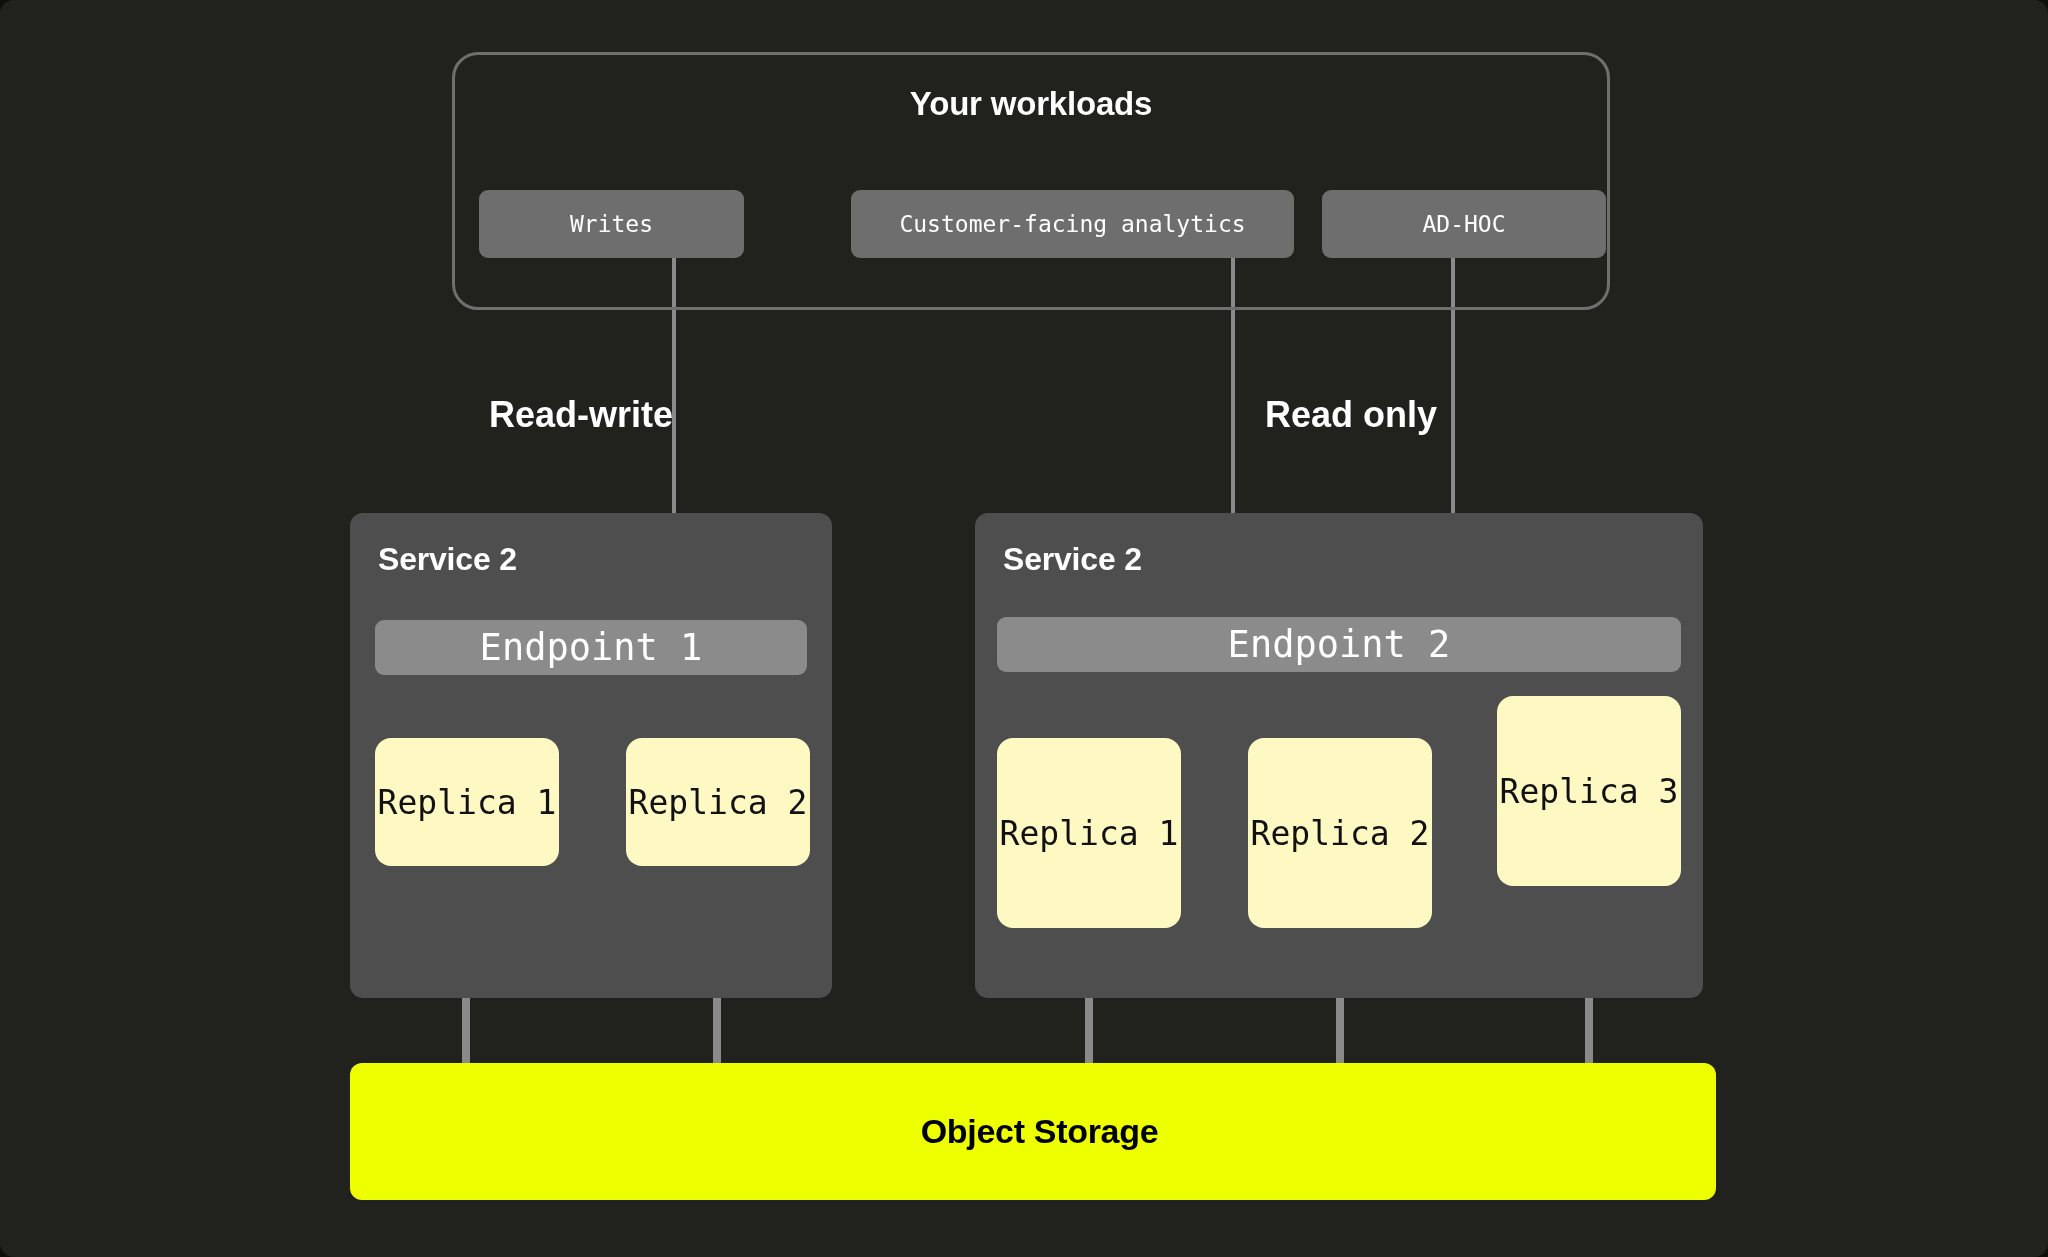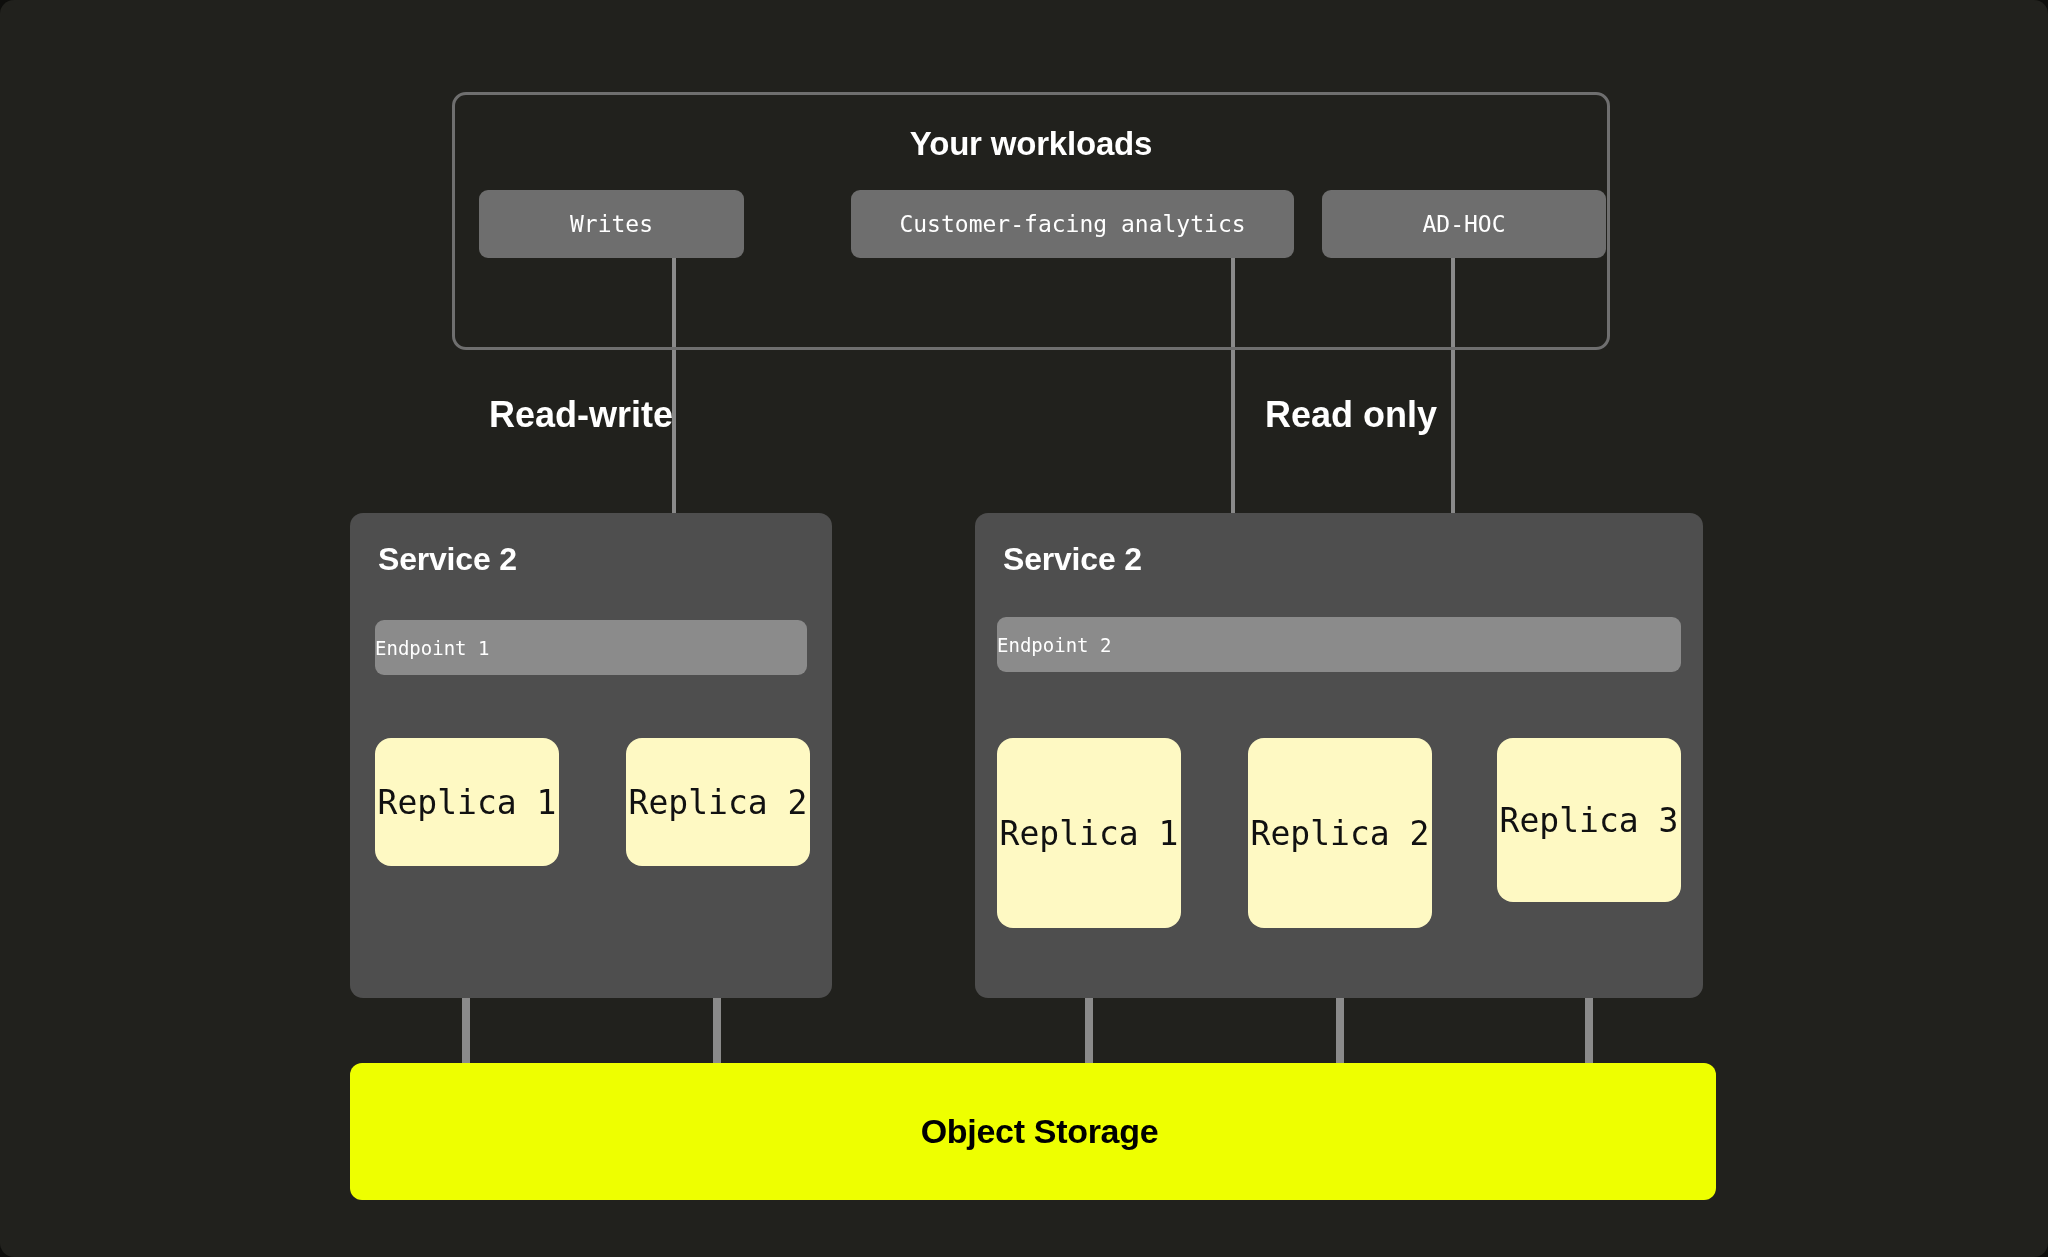--- a/index.html
+++ b/index.html
@@ -16,24 +16,23 @@
     overflow:hidden;
   }
   #wires{position:absolute;left:0;top:0;width:2048px;height:1257px;pointer-events:none;}
 
   
   .workloads-panel{
     position:absolute;
     left:452px;top:52px;
     width:1158px;height:258px;
     border:3px solid #6f6f6f;
-    border-radius:14px;
+    border-radius:26px;
     box-sizing:border-box;
     z-index:3;
-    margin-top:40px;
   }
   .workloads-title{
     position:absolute;
     left:0;top:30px;width:100%;
     text-align:center;
     color:#ffffff;
     font-size:33px;
     font-weight:bold;
     letter-spacing:-0.2px;
   }
@@ -80,43 +79,43 @@
     color:#ffffff;
     font-size:32px;
     font-weight:bold;
     letter-spacing:-0.2px;
   }
   .endpoint{
     position:absolute;
     height:55px;
     background:#8b8b8b;
     border-radius:9px;
-    display:flex;align-items:center;
+    display:flex;align-items:center;justify-content:center;
     color:#ffffff;
     font-family:"DejaVu Sans Mono","Liberation Mono",monospace;
-    font-size:19px;
+    font-size:37px;
     z-index:6;
   }
   #endpoint1{left:375px;top:620px;width:432px;}
   #endpoint2{left:997px;top:617px;width:684px;}
   .replica{
     position:absolute;
     background:#fef9c3;
     border-radius:16px;
     display:flex;align-items:center;justify-content:center;
     color:#111111;
     font-family:"DejaVu Sans Mono","Liberation Mono",monospace;
     font-size:33px;
     z-index:6;
   }
   #s1r1{left:375px;top:738px;width:184px;height:128px;}
   #s1r2{left:626px;top:738px;width:184px;height:128px;}
   #s2r1{left:997px;top:738px;width:184px;height:190px;}
   #s2r2{left:1248px;top:738px;width:184px;height:190px;}
-  #s2r3{left:1497px;top:738px;width:184px;height:164px;}
+  #s2r3{left:1497px;top:696px;width:184px;height:190px;}
 
   
   #object-storage{
     position:absolute;
     left:350px;top:1063px;
     width:1353px;height:137px;
     background:#eeff00;
     border-radius:12px;
     display:flex;align-items:center;justify-content:center;
     color:#000000;

